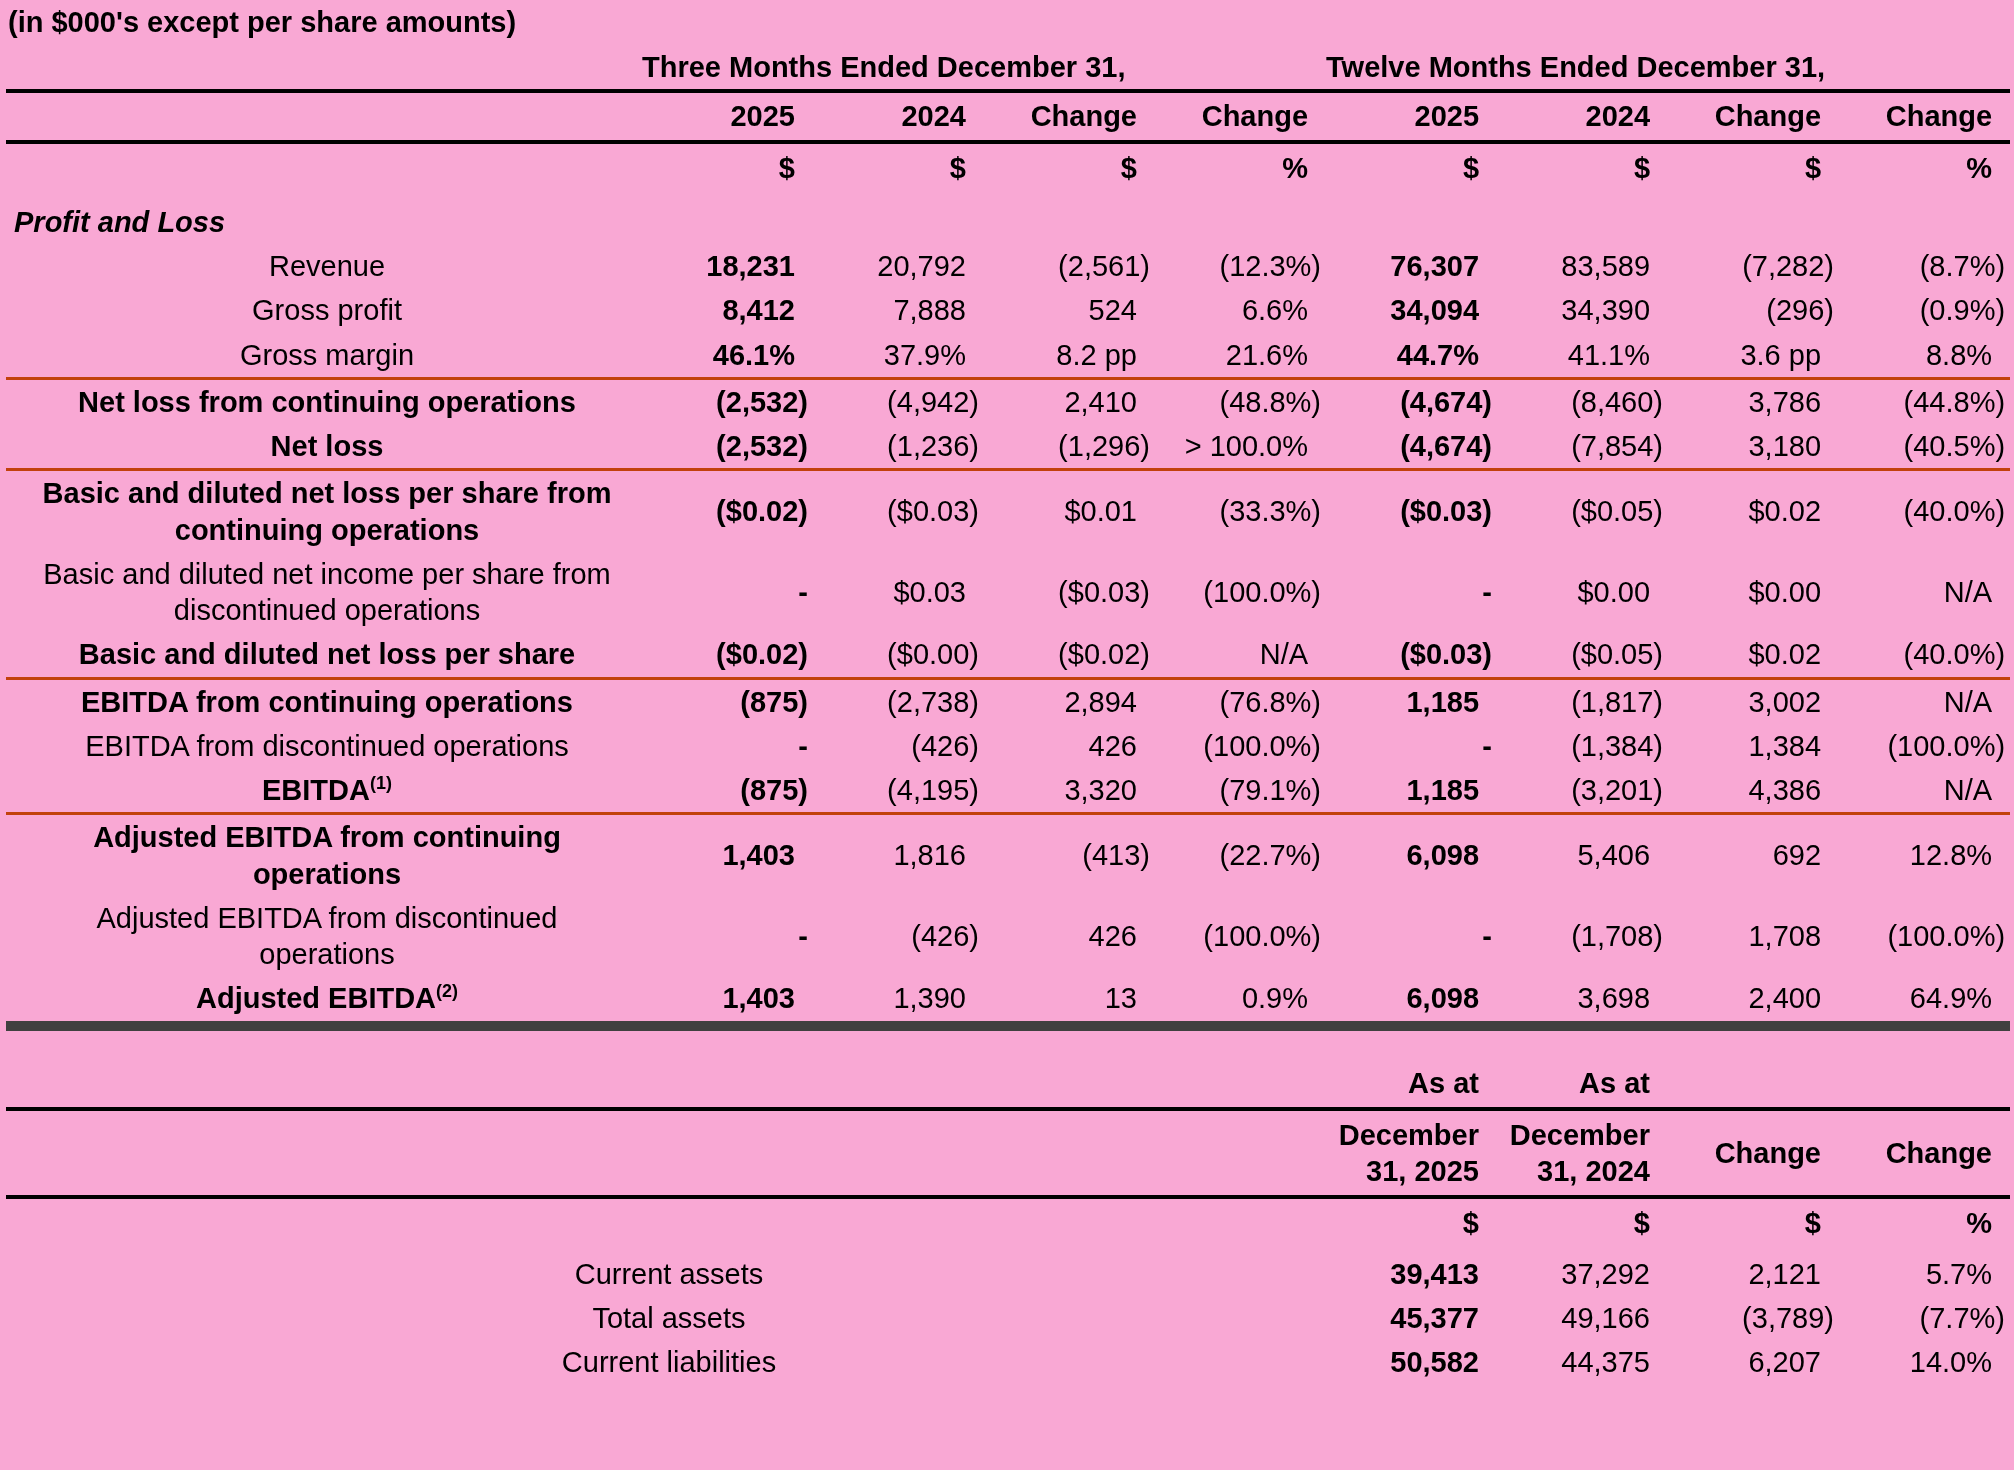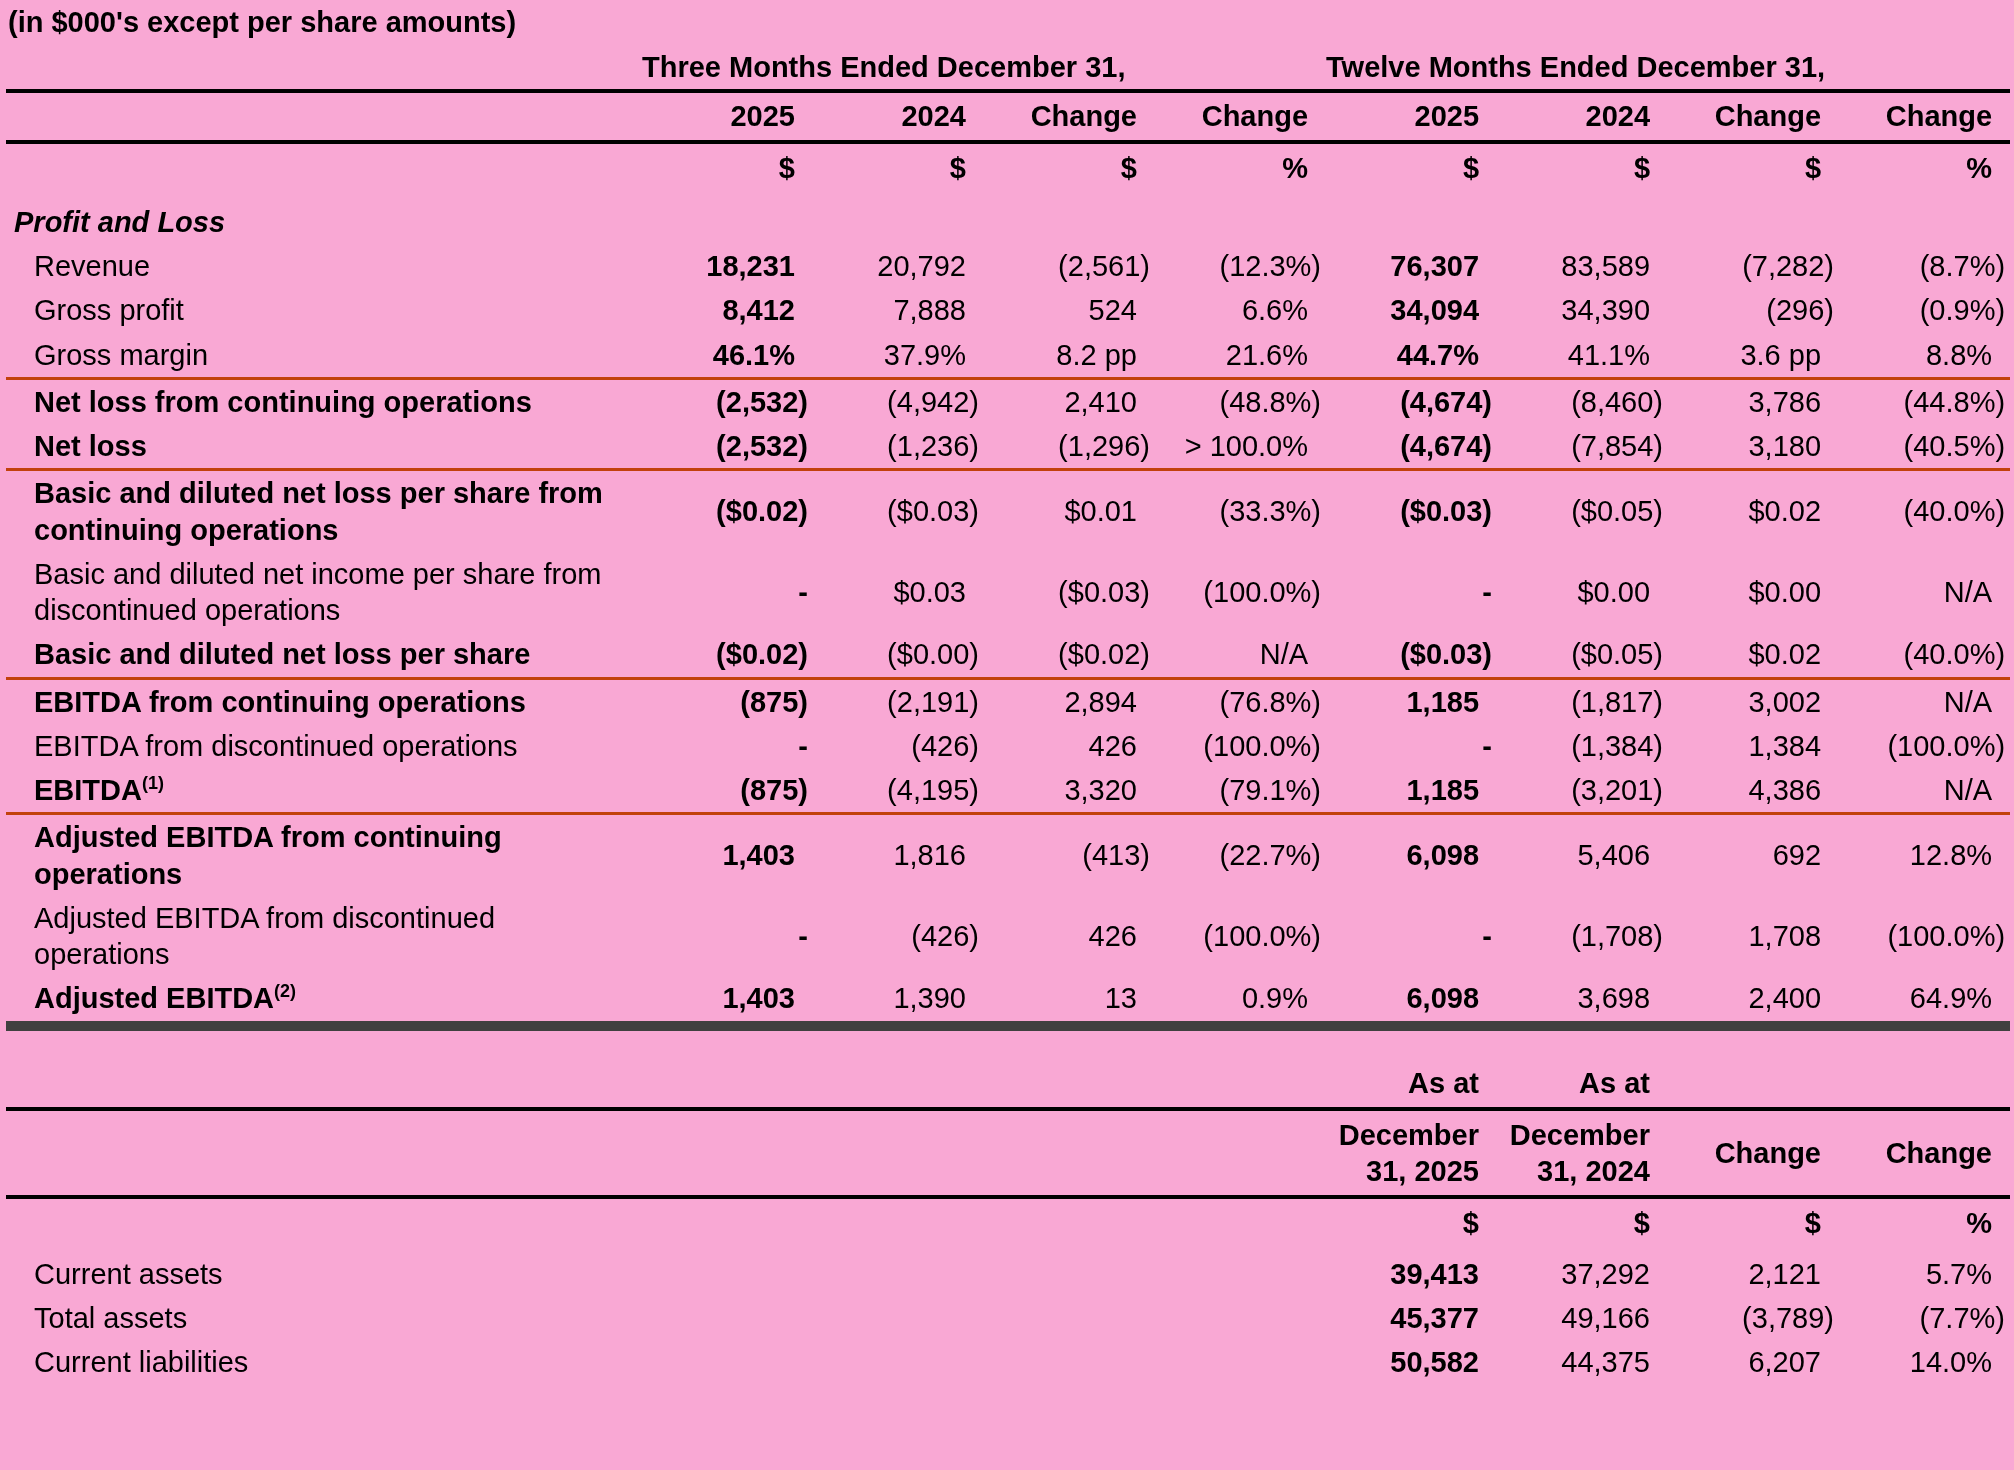--- a/index.html
+++ b/index.html
@@ -17,21 +17,21 @@
   tr.rule-thin  > td { border-bottom: 3px solid #c2410c; }
   tr.rule-thick > td { border-bottom: 10px solid #404040; }
 
   .grp { text-align: left; padding: 4px 2px 4px 0; white-space: nowrap; }
   .num { text-align: right; padding: 4px 18px 4px 0; }
   .paren { padding-right: 5px; }
   .yh { padding-top: 5px; padding-bottom: 5px; }
   .uh { padding-top: 6px; padding-bottom: 10px; }
   .asat { padding-top: 8px; padding-bottom: 6px; }
   .period { padding-top: 6px; padding-bottom: 6px; }
-  .lbl { text-align: left; padding: 4px 22px 4px 28px; }
+  .lbl { text-align: center; padding: 4px 22px 4px 28px; }
   .b { font-weight: bold; }
   .section { font-weight: bold; font-style: italic; text-align: left; padding: 8px 0 4px 8px; }
   sup.sup { font-size: 0.62em; vertical-align: super; line-height: 0; }
 
   .balance { margin-top: 26px; }
 </style>
 </head>
 <body>
 
 <div class="page">
@@ -166,21 +166,21 @@
           <td class="num paren">($0.02)</td>
           <td class="num">N/A</td>
           <td class="num b paren">($0.03)</td>
           <td class="num paren">($0.05)</td>
           <td class="num">$0.02</td>
           <td class="num paren">(40.0%)</td>
         </tr>
         <tr>
           <td class="lbl b">EBITDA from continuing operations</td>
           <td class="num b paren">(875)</td>
-          <td class="num paren">(2,191)</td>
+          <td class="num paren">(2,738)</td>
           <td class="num">2,894</td>
           <td class="num paren">(76.8%)</td>
           <td class="num b">1,185</td>
           <td class="num paren">(1,817)</td>
           <td class="num">3,002</td>
           <td class="num">N/A</td>
         </tr>
         <tr>
           <td class="lbl">EBITDA from discontinued operations</td>
           <td class="num b paren">-</td>

